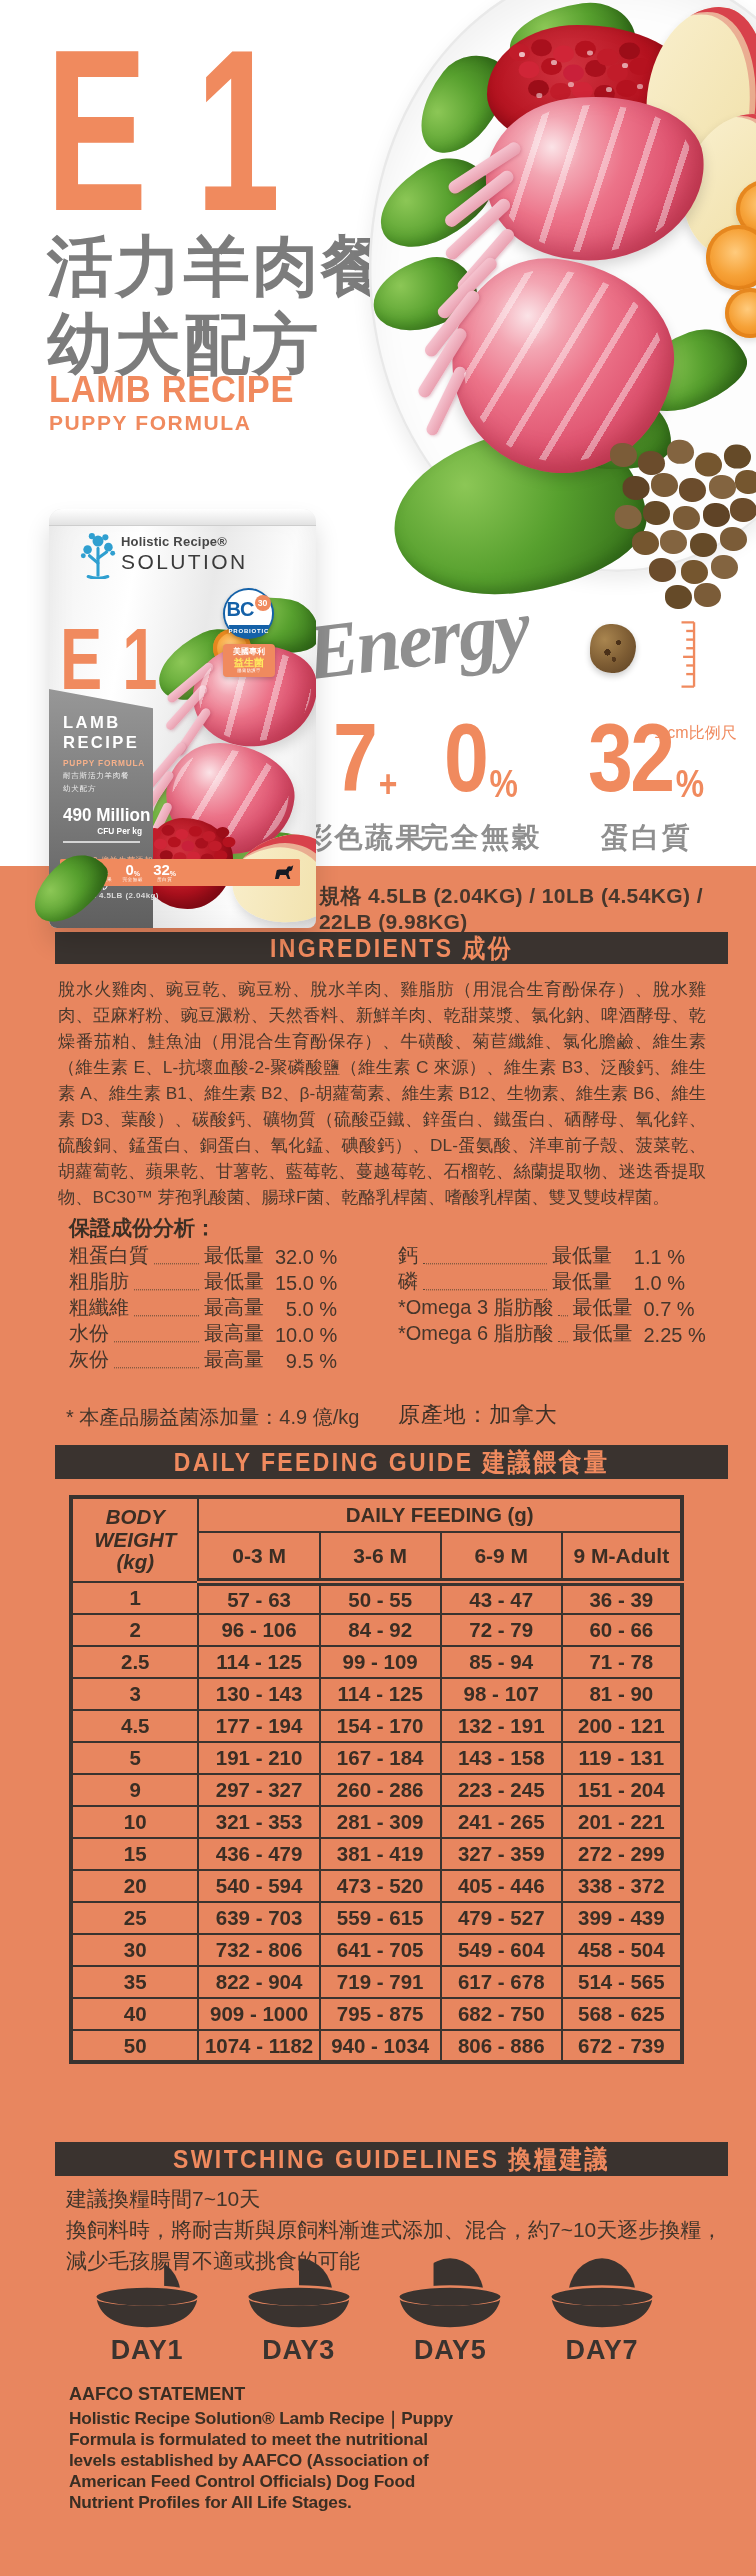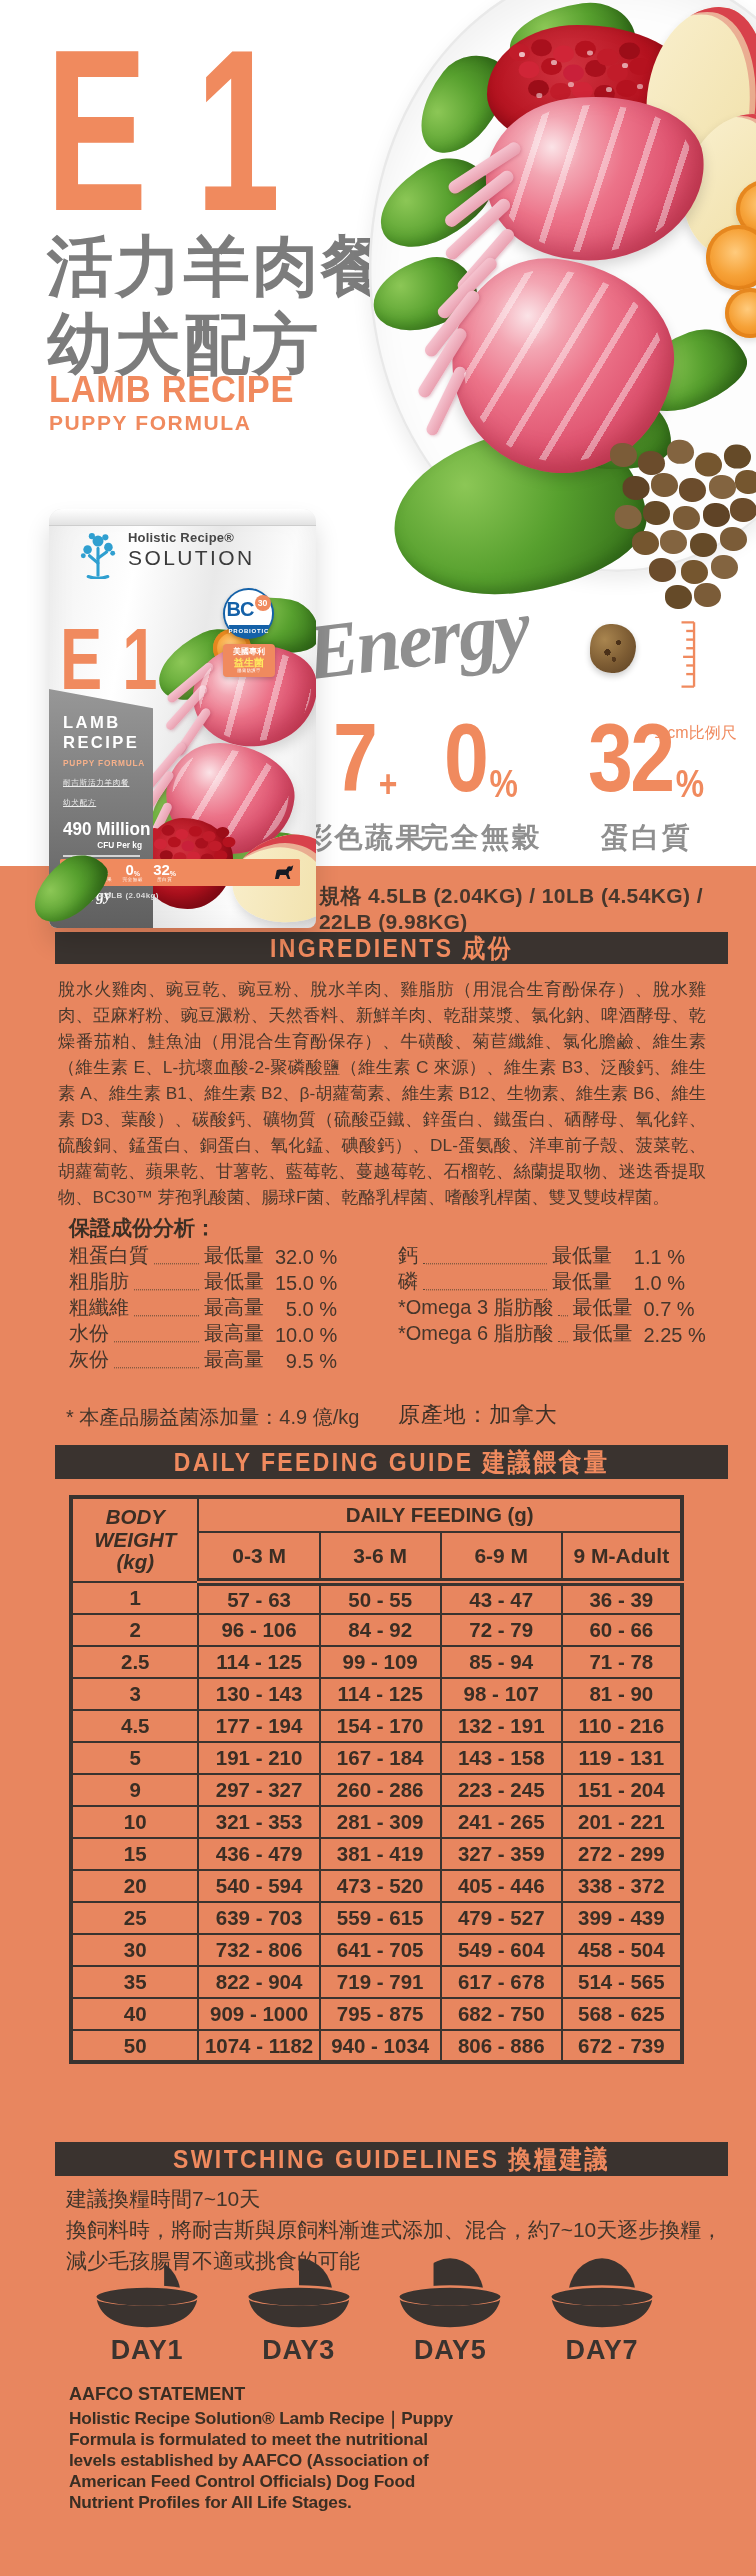--- a/index.html
+++ b/index.html
@@ -53,21 +53,21 @@
     4.7px 62px 0 #836440,33px 58px 0 #654a28,63px 63px 0 #7b5c38,93px 60px 0 #5f4326,120px 55px 0 #6b4c2c,
     22px 88px 0 #75562f,50px 87px 0 #836440,80px 90px 0 #654a28,110px 84px 0 #7b5c38,
     39px 115px 0 #6b4c2c,71px 117px 0 #75562f,101px 112px 0 #836440,55px 142px 0 #654a28,84px 140px 0 #7b5c38;}
 
   
   .bag{position:absolute;left:49px;top:509px;width:267px;height:419px;border-radius:12.6px 12.6px 8px 8px;overflow:hidden;
     background:linear-gradient(100deg,#f1f1f1 0%,#ffffff 28%,#e9e9e9 52%,#fcfcfc 74%,#ebebeb 100%);
     box-shadow:inset 0 0 32px rgba(0,0,0,.06), 0 14px 24px rgba(0,0,0,.14);z-index:10;}
   .bag-seam{position:absolute;top:0;left:0;right:0;height:17.3px;background:linear-gradient(#ffffff,#e2e2e2);
     border-bottom:0.8px solid #cdcdcd;border-radius:12.6px 12.6px 0 0;z-index:3;}
-  .bag-logo{position:absolute;left:27px;top:20.5px;display:flex;gap:8px;align-items:flex-start;z-index:4;}
+  .bag-logo{position:absolute;left:27px;top:20.5px;display:flex;gap:1px;align-items:center;z-index:4;}
   .brand-name{font-size:13px;font-weight:700;color:#474747;letter-spacing:0.2px;}
   .brand-sub{font-size:21px;font-weight:400;color:#3b3b3b;letter-spacing:2.4px;margin-top:1.6px;}
   .collage{position:absolute;inset:0;z-index:1;}
   .collage > div{position:absolute;}
   .bc-badge{position:absolute;left:174px;top:79px;width:51px;height:51px;border-radius:50%;background:var(--badge-blue);
     z-index:5;box-shadow:0 2.4px 4.7px rgba(0,0,0,.25);}
   .bc-inner{position:absolute;inset:2.4px;border-radius:50%;background:#fff;display:flex;align-items:center;justify-content:center;padding-bottom:8px;}
   .bc-bc{font-size:20px;font-weight:700;color:var(--badge-blue);letter-spacing:-0.8px;}
   .bc-30{display:inline-flex;align-items:center;justify-content:center;width:16px;height:16px;border-radius:50%;
     background:var(--accent);color:#fff;font-size:8.7px;font-weight:800;transform:translateY(-7px);margin-left:0.8px;}
@@ -78,21 +78,21 @@
   .pt1{font-size:8px;font-weight:700;color:#fff;line-height:1.1;}
   .pt2{font-size:10px;font-weight:800;color:#ffe95e;line-height:1.15;}
   .pt3{font-size:4.3px;color:#fff;line-height:1.2;letter-spacing:0.4px;}
   .bag-code{position:absolute;left:11px;top:106px;font-size:88px;font-weight:800;color:var(--accent);
     letter-spacing:1.6px;line-height:1;transform:scaleX(.72);transform-origin:left top;z-index:4;}
   .bag-panel{position:absolute;left:0;top:180px;width:104px;height:240px;z-index:6;
     background:linear-gradient(180deg,#979797,#5f5f5f);clip-path:polygon(0 0,100% 8%,100% 100%,0 100%);
     padding:24px 0 0 14px;}
   .bp-lamb{font-size:16.6px;font-weight:800;color:#fff;letter-spacing:2.4px;line-height:1.2;}
   .bp-formula{font-size:8.3px;font-weight:700;color:#f6b08a;letter-spacing:0.8px;margin-top:5.5px;}
-  .bp-zh{font-size:7.5px;color:#ededed;margin-top:10px;letter-spacing:0.8px;text-decoration:underline;}
+  .bp-zh{font-size:7.5px;color:#ededed;margin-top:3px;letter-spacing:0.8px;}
   .bp-million{font-size:18px;font-weight:800;color:#fff;margin-top:11px;transform:scaleX(.95);transform-origin:left;white-space:nowrap;}
   .bp-cfu{font-size:8.3px;font-weight:700;color:#fff;width:79px;text-align:right;}
   .bp-rule{width:77px;height:1.6px;background:rgba(255,255,255,.7);margin-top:4.7px;}
   .bp-probio{font-size:8.3px;color:#f6b08a;margin-top:12px;letter-spacing:0.4px;white-space:nowrap;text-align:right;}
   .bp-energy{font-family:"Liberation Serif",serif;font-style:italic;font-weight:700;font-size:16px;color:#fff;margin-top:9.5px;transform:rotate(-4deg);transform-origin:left;}
   .bag-strip{position:absolute;left:11px;top:350px;width:240px;height:27px;background:var(--accent);z-index:7;
     display:flex;align-items:center;justify-content:space-between;padding:0 6.3px;border-radius:1.6px;}
   .bag-stats{display:flex;gap:10.3px;align-items:center;}
   .bstat{display:flex;flex-direction:column;align-items:center;line-height:1;}
   .bnum{font-size:15px;font-weight:800;color:#fff;}
@@ -470,21 +470,21 @@
           <td>130 - 143</td>
           <td>114 - 125</td>
           <td>98 - 107</td>
           <td>81 - 90</td>
         </tr>
         <tr>
           <td>4.5</td>
           <td>177 - 194</td>
           <td>154 - 170</td>
           <td>132 - 191</td>
-          <td>110 - 216</td>
+          <td>200 - 121</td>
         </tr>
         <tr>
           <td>5</td>
           <td>191 - 210</td>
           <td>167 - 184</td>
           <td>143 - 158</td>
           <td>119 - 131</td>
         </tr>
         <tr>
           <td>9</td>

